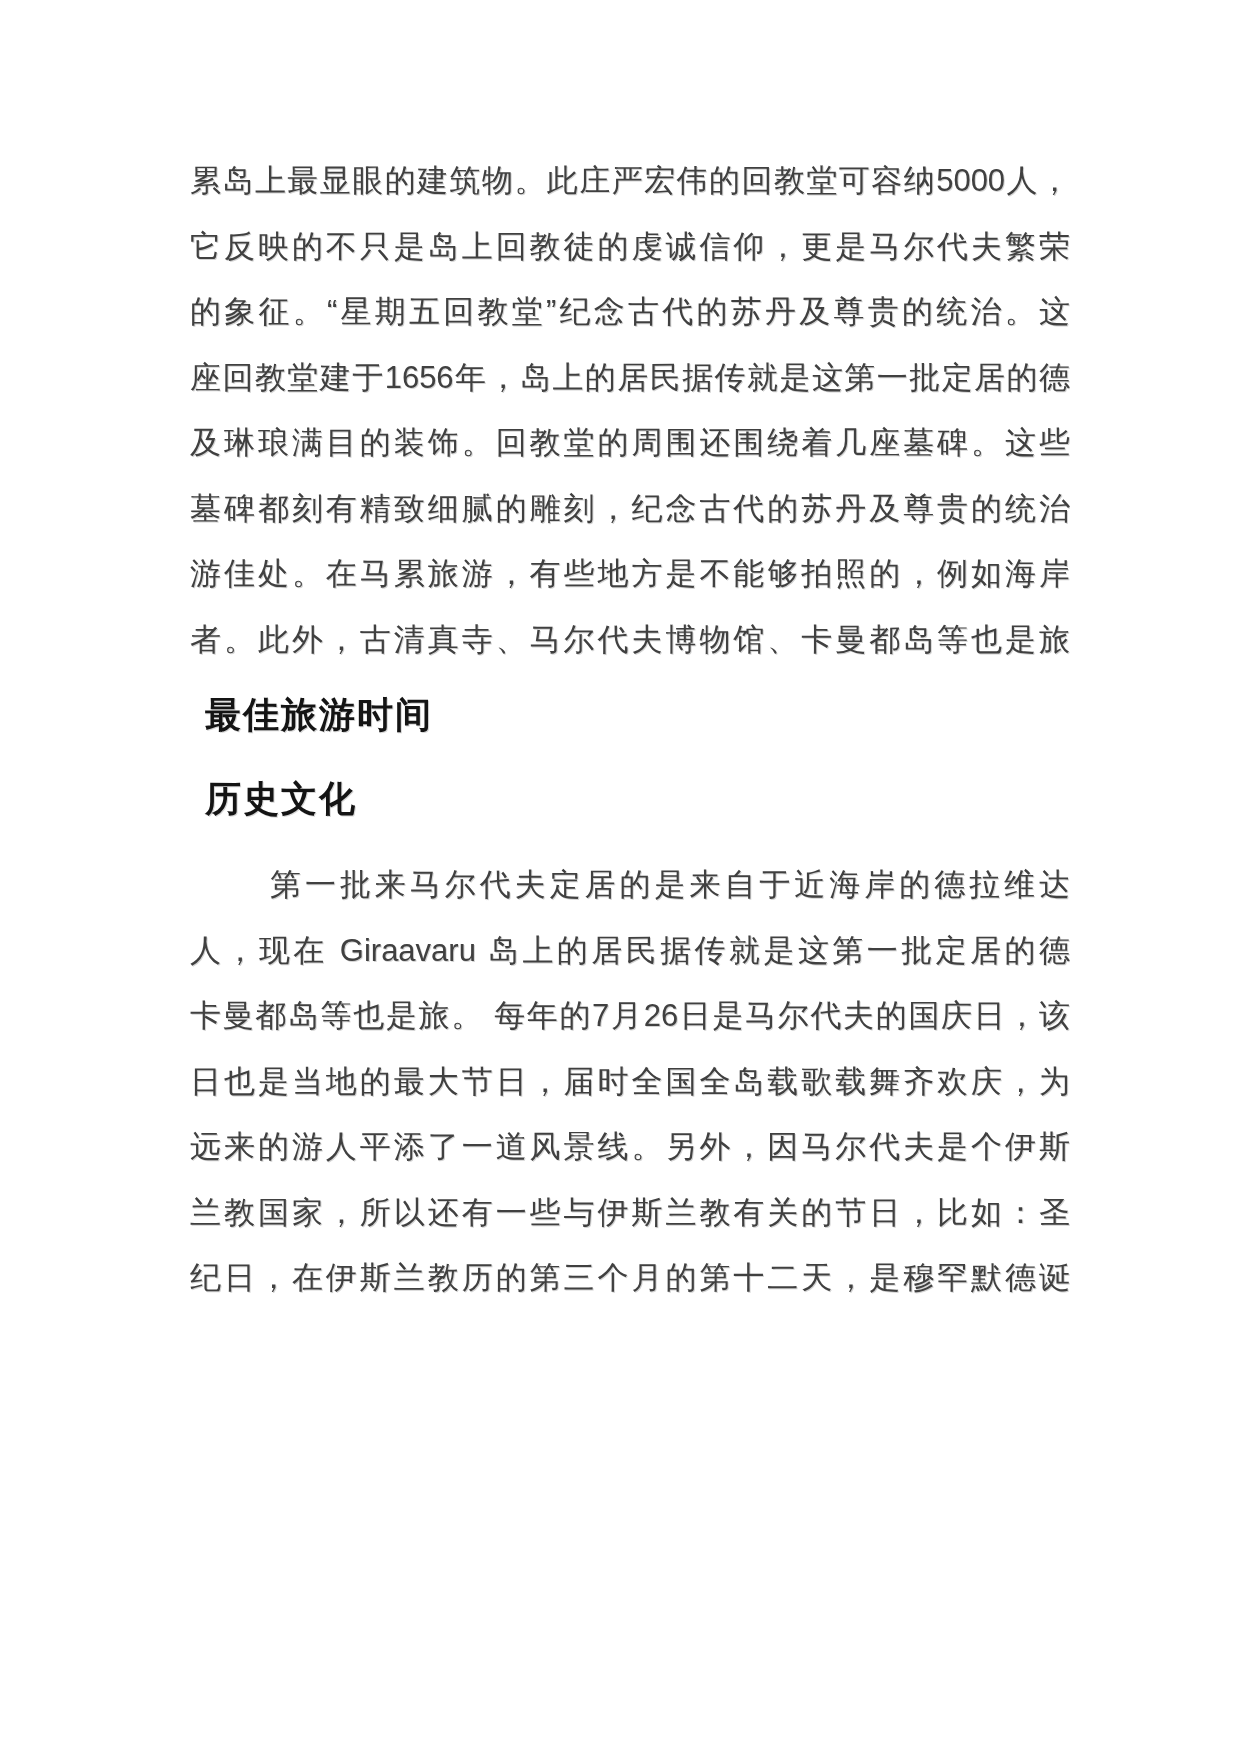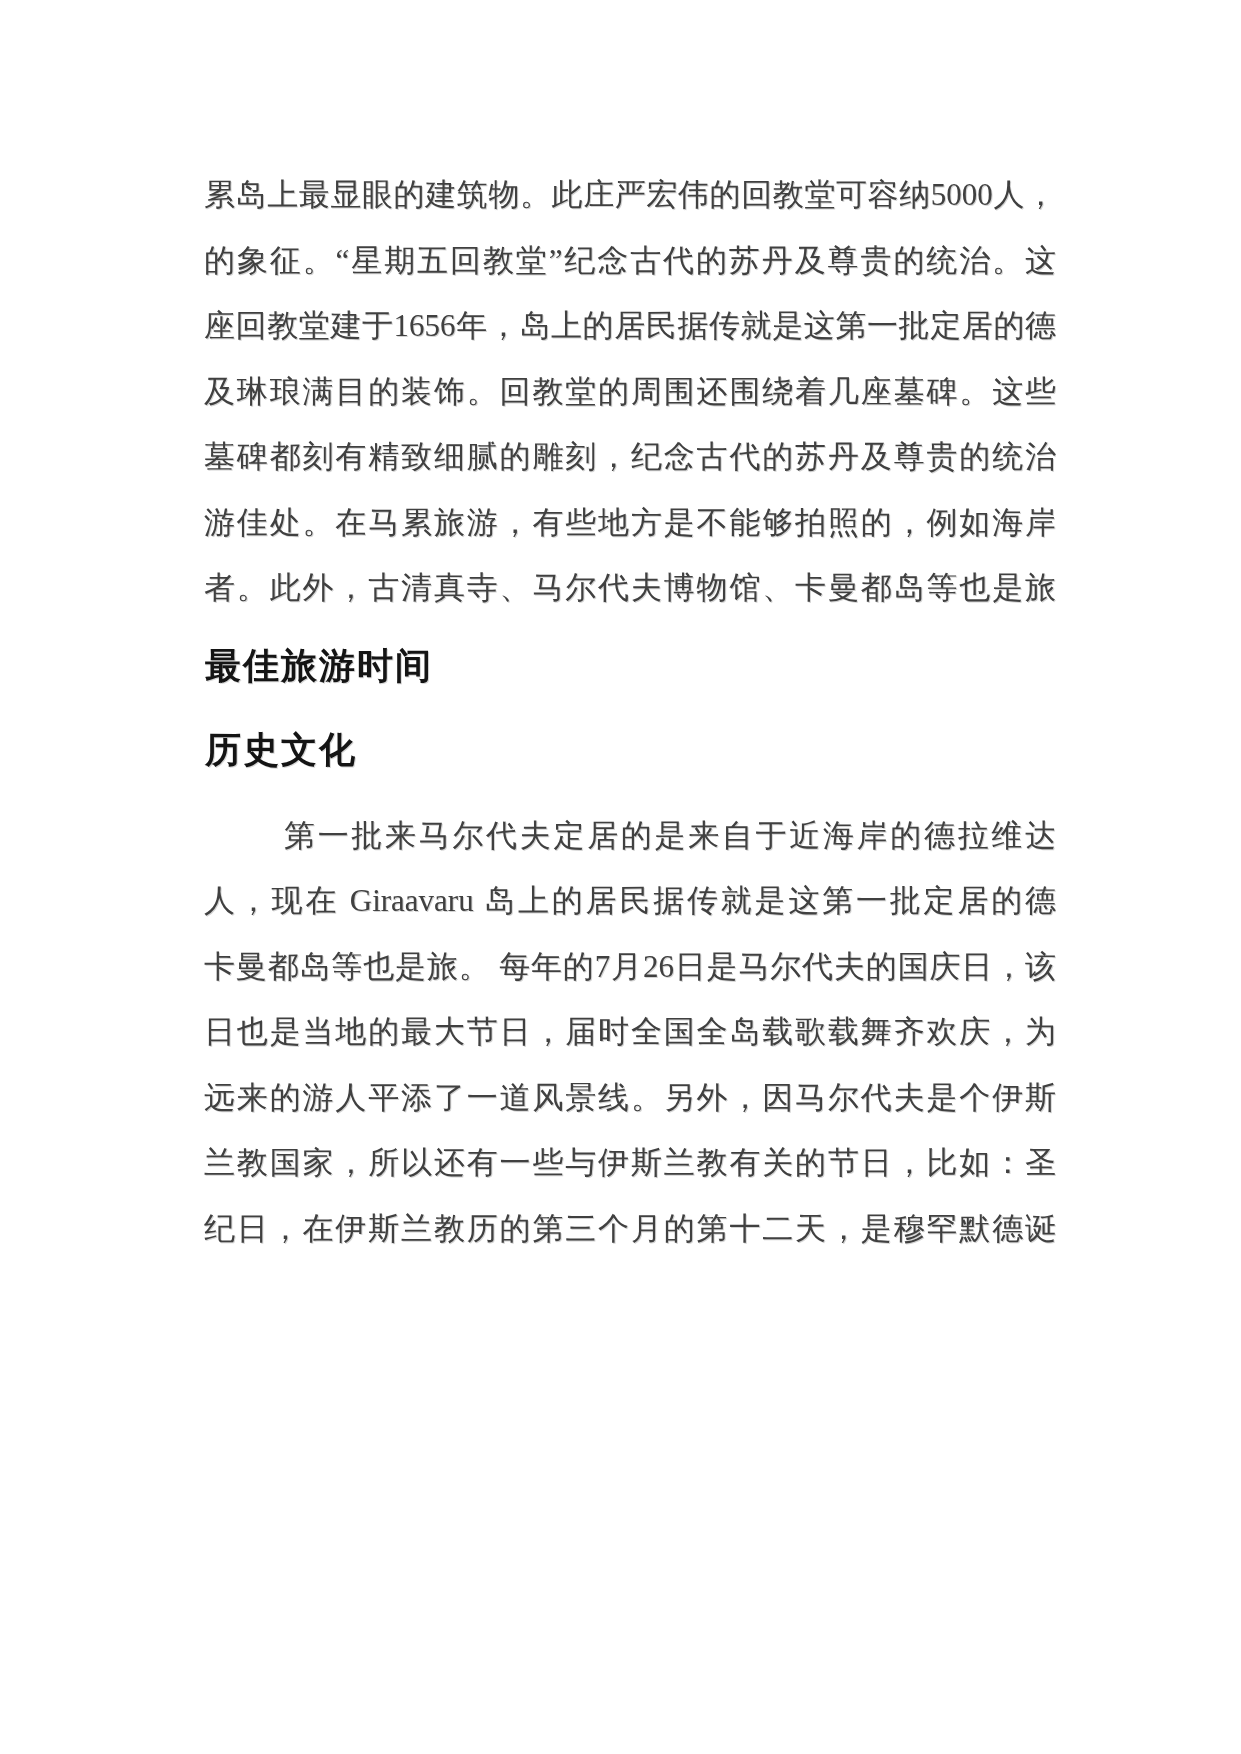--- a/index.html
+++ b/index.html
@@ -16,23 +16,22 @@
     font-family: "Liberation Sans", sans-serif;
   }
   .content {
     position: absolute;
     left: 190px;
     top: 148px;
     width: 880px;
     color: #404040;
   }
   .para {
-    margin: 14px;
+    margin: 0;
     padding: 0;
-    font-family: Liberation Serif, serif;
   }
   .line {
     height: 65.5px;
     line-height: 65.5px;
     font-size: 31px;
     color: #404040;
     text-align: justify;
     text-align-last: justify;
     overflow: hidden;
     text-shadow: 1px 1px 0 rgba(130,130,130,0.35);
@@ -56,20 +55,21 @@
   }
 </style>
 </head>
 <body>
 
 <div class="page">
   <div class="content">
 
     <div class="para">
         <div class="line">累岛上最显眼的建筑物。此庄严宏伟的回教堂可容纳5000人，</div>
+        <div class="line">它反映的不只是岛上回教徒的虔诚信仰，更是马尔代夫繁荣</div>
         <div class="line">的象征。“星期五回教堂”纪念古代的苏丹及尊贵的统治。这</div>
         <div class="line">座回教堂建于1656年，岛上的居民据传就是这第一批定居的德</div>
         <div class="line">及琳琅满目的装饰。回教堂的周围还围绕着几座墓碑。这些</div>
         <div class="line">墓碑都刻有精致细腻的雕刻，纪念古代的苏丹及尊贵的统治</div>
         <div class="line">游佳处。在马累旅游，有些地方是不能够拍照的，例如海岸</div>
         <div class="line">者。此外，古清真寺、马尔代夫博物馆、卡曼都岛等也是旅</div>
       </div>
 
     <h2 class="section-heading">最佳旅游时间</h2>
 

